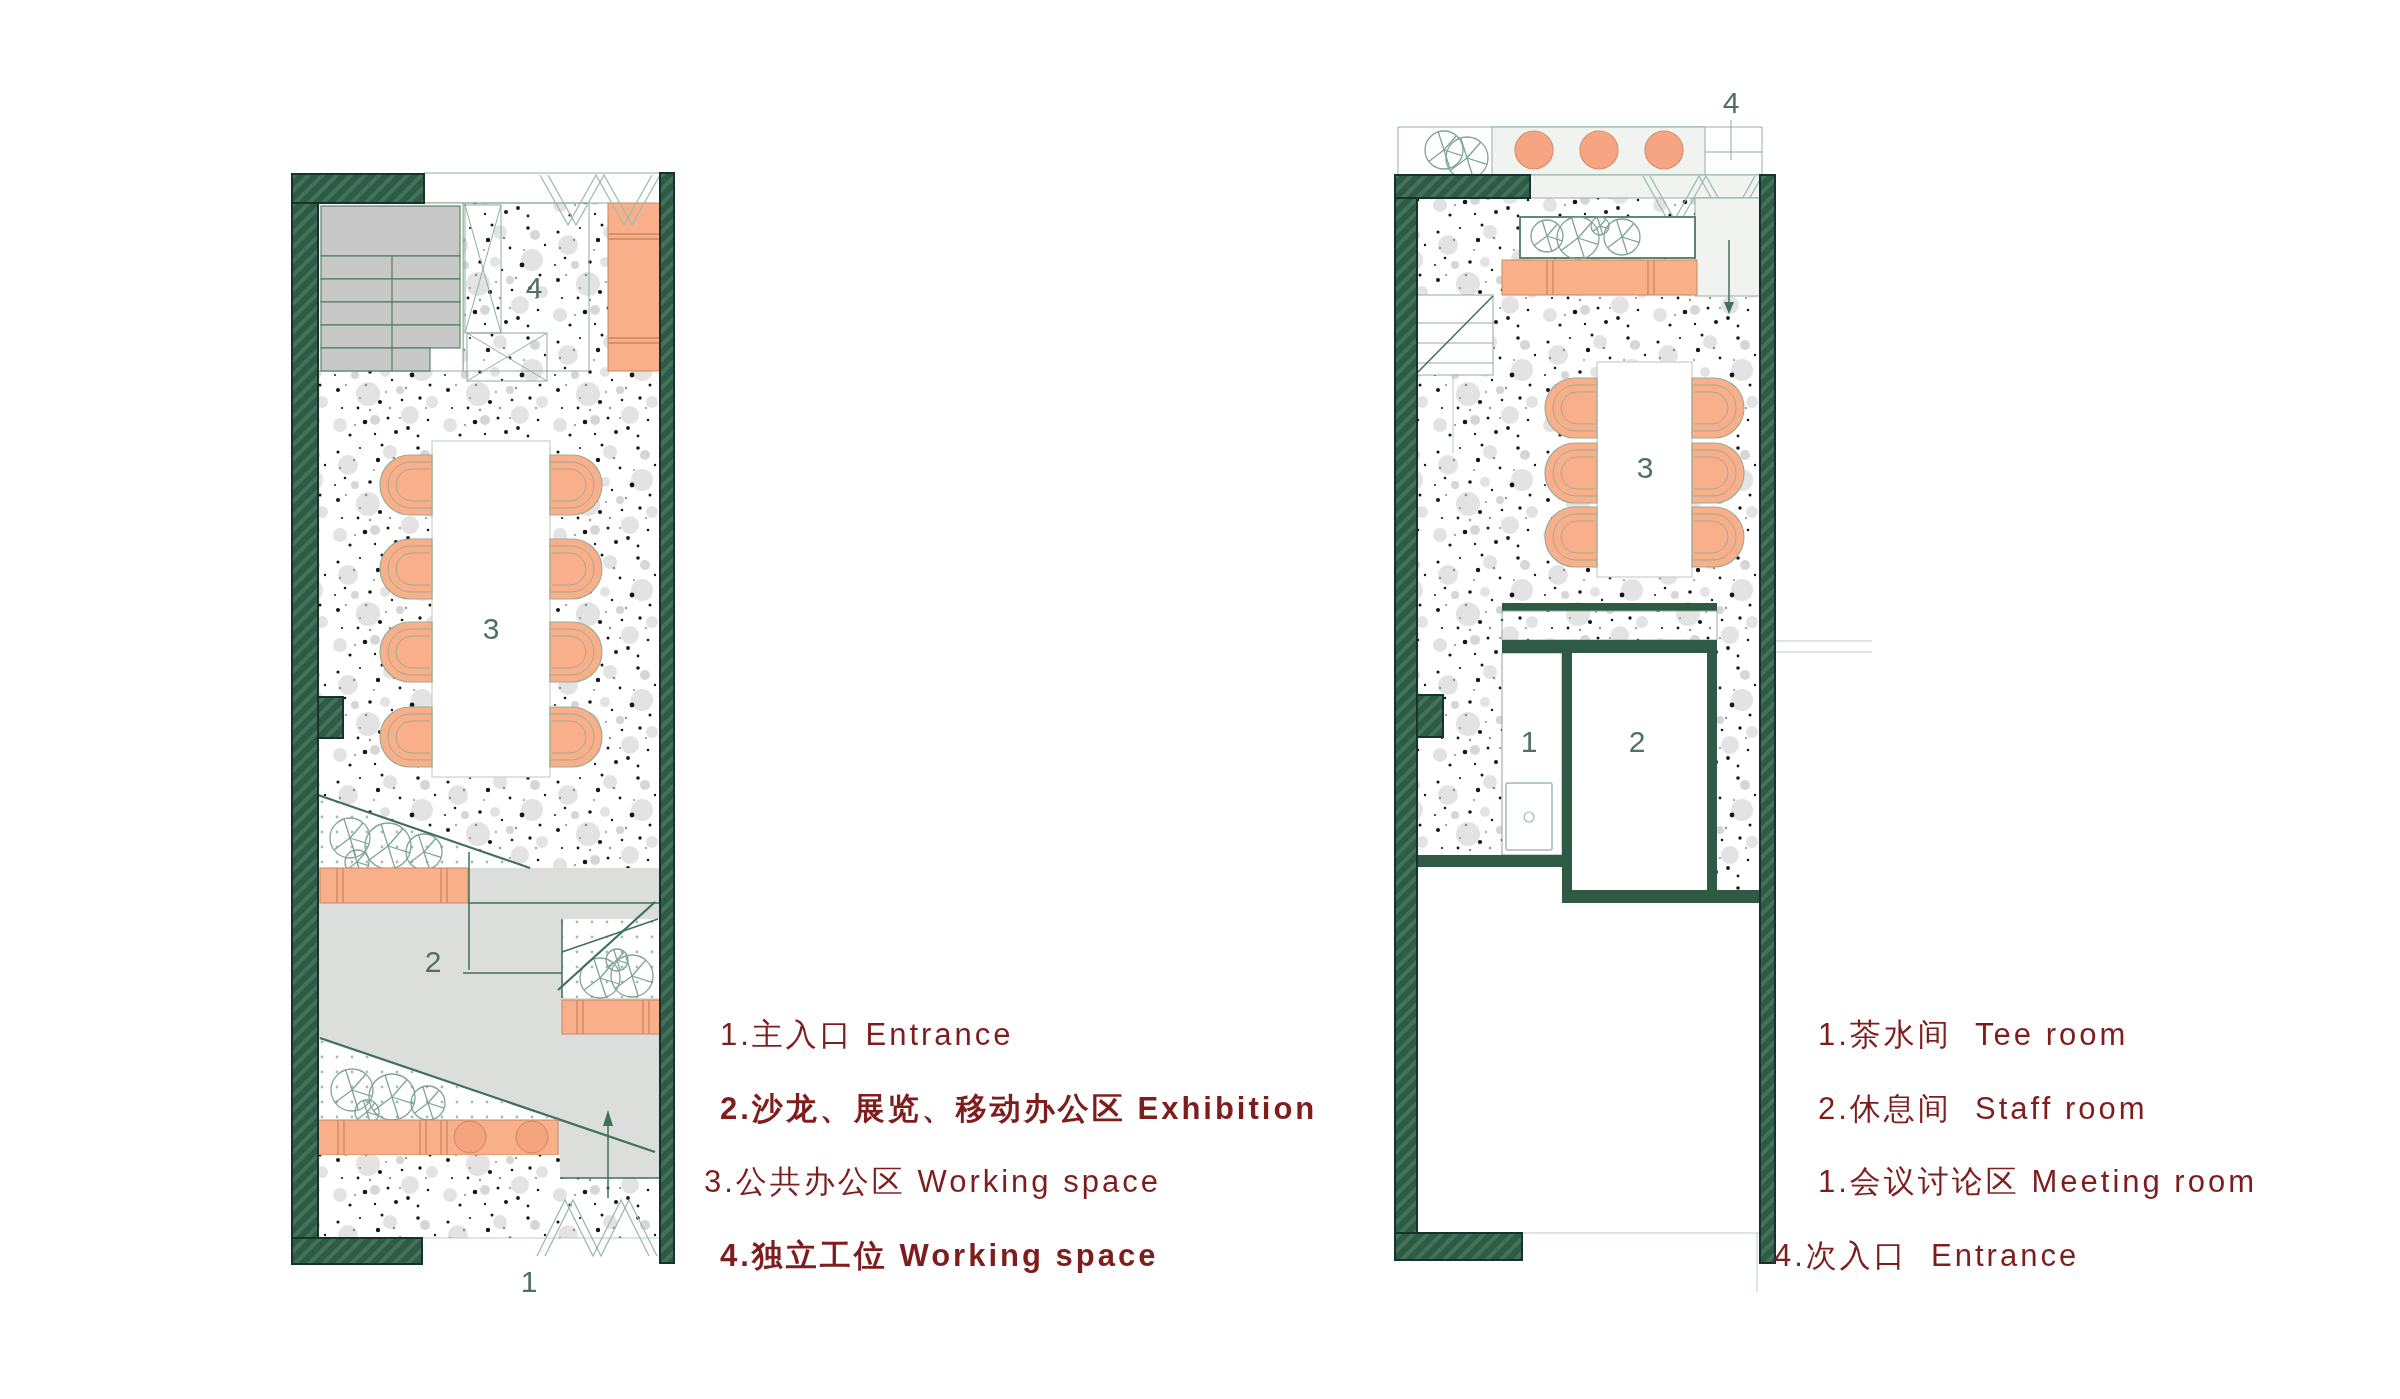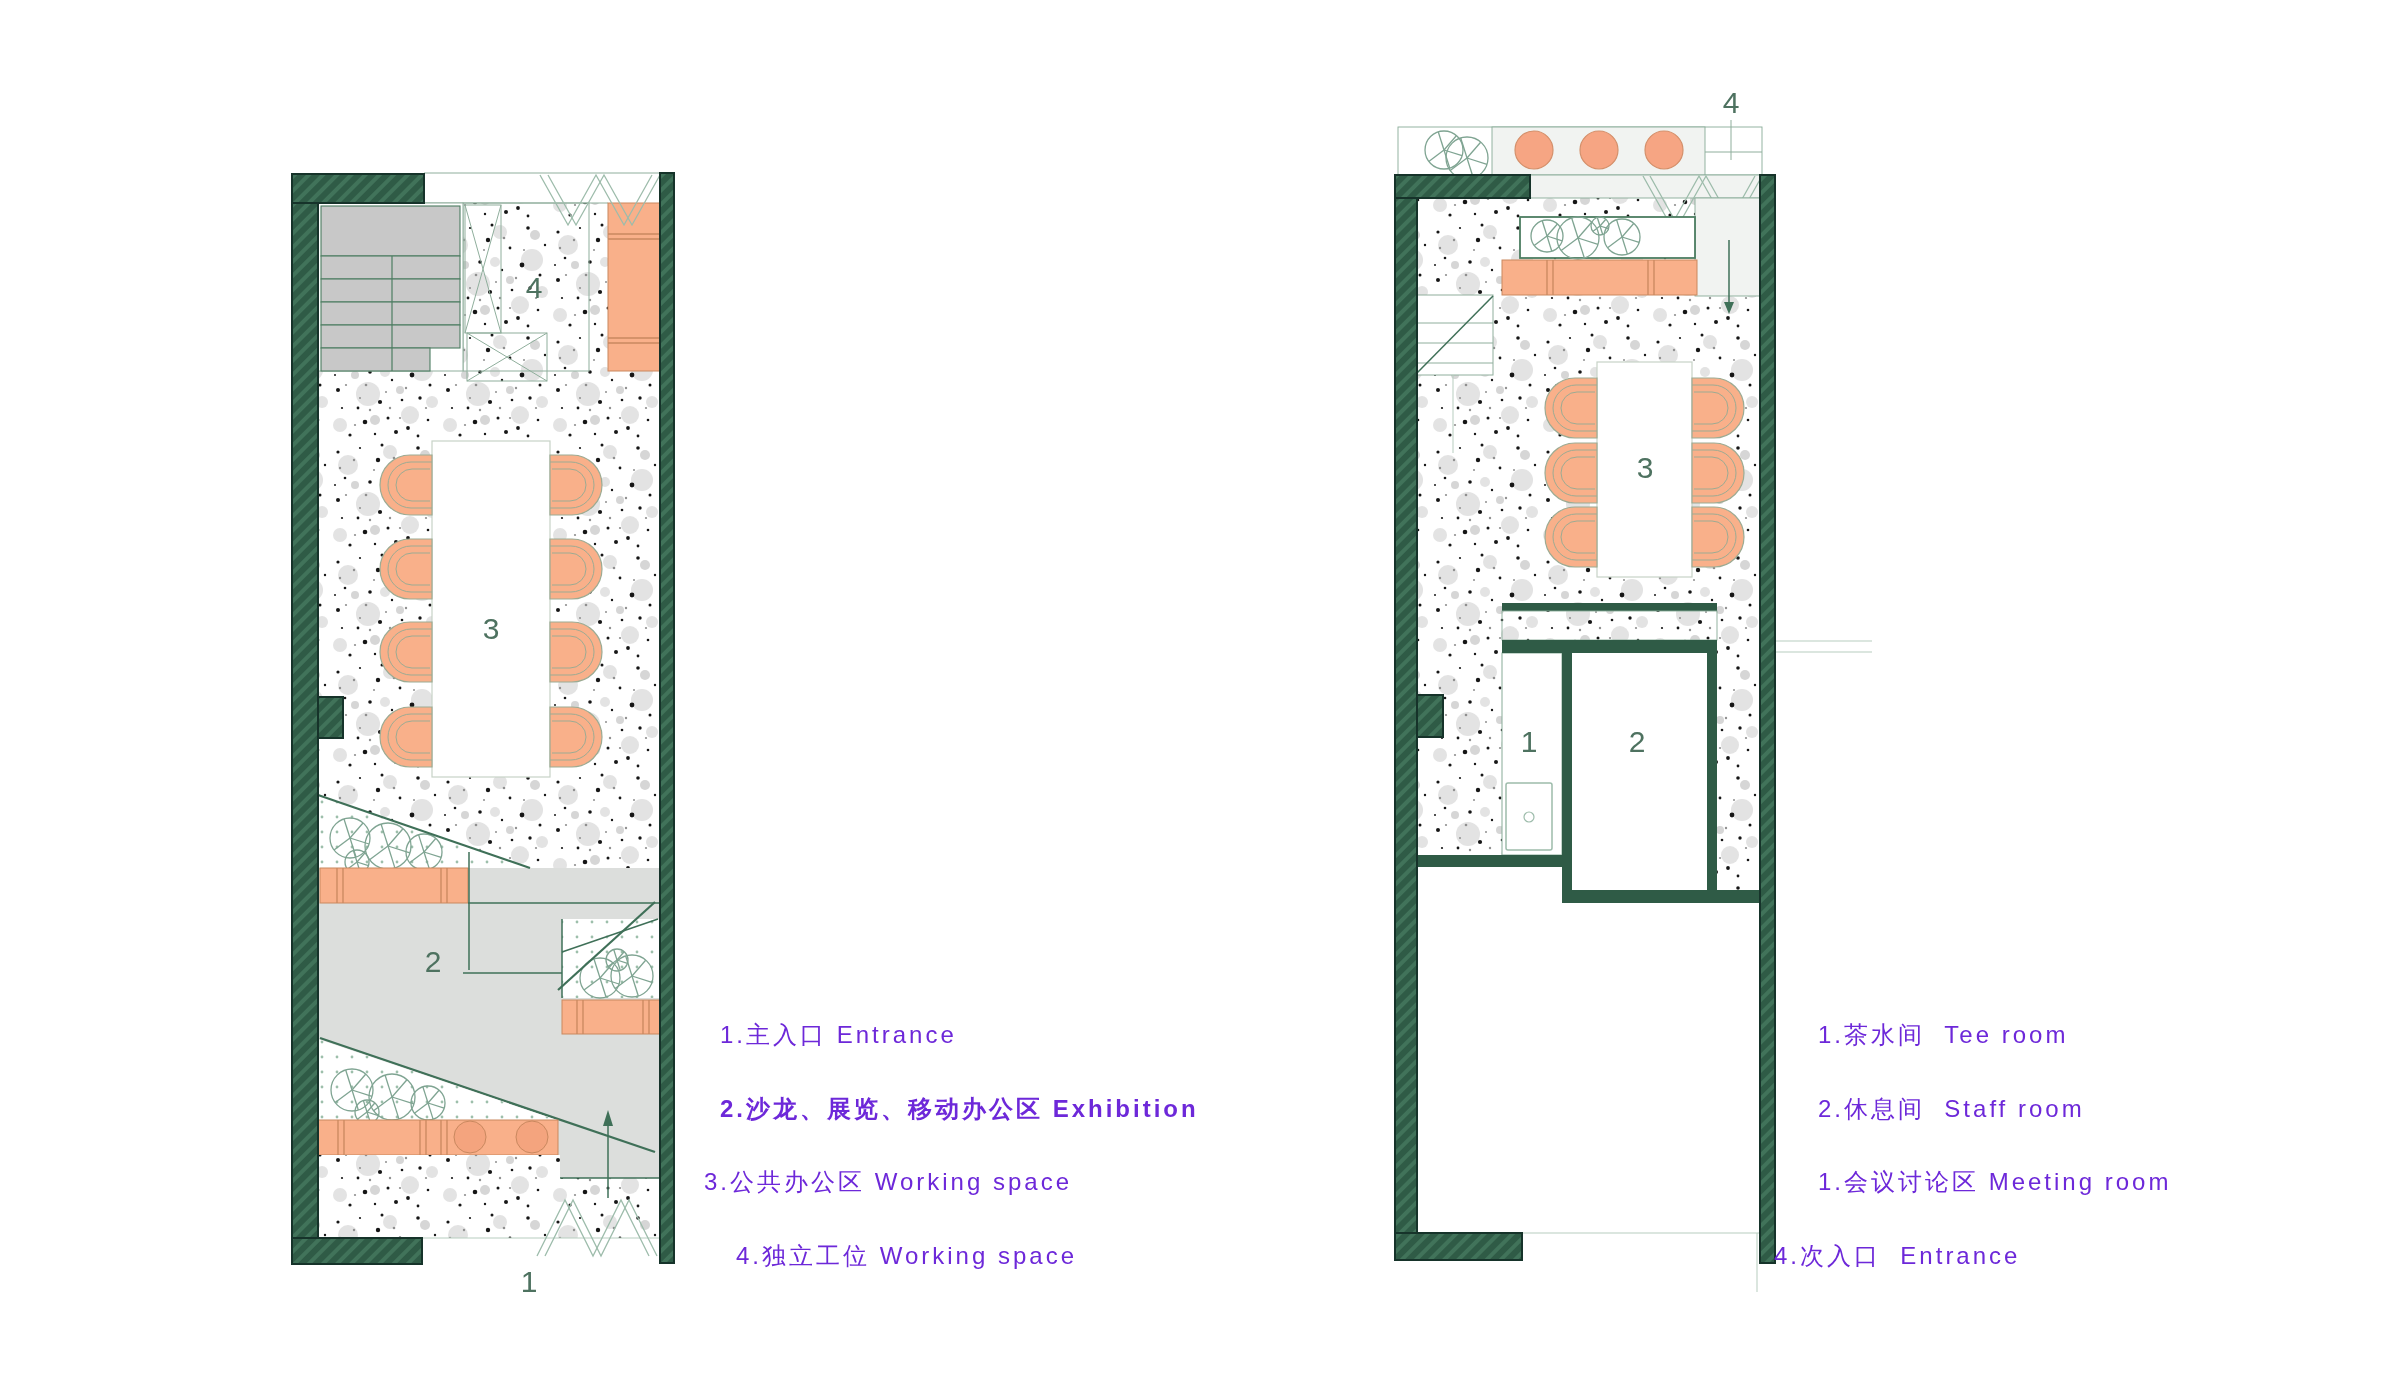--- a/index.html
+++ b/index.html
@@ -20,21 +20,21 @@
   .ln2{stroke:#3f7058;stroke-width:2.2;fill:none;}
   .soft{stroke:#8fae9c;stroke-width:1;fill:none;}
   .light{stroke:#b7cdbf;stroke-width:1;fill:none;}
   .zz{stroke:#9dbcab;stroke-width:1.3;fill:none;}
   .chair-body{fill:#f9b08a;stroke:#9cab93;stroke-width:1.2;}
   .chair-line{fill:none;stroke:#9cab93;stroke-width:1;}
   .plant{stroke:#7fa492;fill:none;stroke-width:1.3;}
   .boxline{fill:none;stroke:#88ab97;stroke-width:0.9;}
   .tbl{fill:#ffffff;stroke:#c7d2c7;stroke-width:1.2;}
   text.lbl{fill:#4e7260;font-size:30px;font-family:"Liberation Sans",sans-serif;text-anchor:middle;}
-  .legend-row{position:absolute;color:#6d28d9;font-size:24px;line-height:30px;
+  .legend-row{position:absolute;color:#7f1d1d;font-size:31px;line-height:30px;
               letter-spacing:3px;white-space:pre;}
 </style>
 </head>
 <body>
 
 <div class="canvas">
 
   <svg width="0" height="0" aria-hidden="true">
     <defs>
       <pattern id="pt-terrazzo" patternUnits="userSpaceOnUse" width="110" height="110">
@@ -386,21 +386,21 @@
     <text class="lbl" x="1731" y="113">4</text>
     <text class="lbl" x="1645" y="478">3</text>
     <text class="lbl" x="1529" y="752">1</text>
     <text class="lbl" x="1637" y="752">2</text>
   </svg>
 
   <div>
     <div class="legend-row" style="left:720px;top:1020px;">1.主入口 Entrance</div>
     <div class="legend-row" style="left:720px;top:1094px;font-weight:bold;">2.沙龙、展览、移动办公区 Exhibition</div>
     <div class="legend-row" style="left:704px;top:1167px;">3.公共办公区 Working space</div>
-    <div class="legend-row" style="left:736px;top:1241px;">4.独立工位 Working space</div>
+    <div class="legend-row" style="left:720px;top:1241px;font-weight:bold;">4.独立工位 Working space</div>
   </div>
 
   <div>
     <div class="legend-row" style="left:1818px;top:1020px;">1.茶水间  Tee room</div>
     <div class="legend-row" style="left:1818px;top:1094px;text-align:center;">2.休息间  Staff room</div>
     <div class="legend-row" style="left:1818px;top:1167px;">1.会议讨论区 Meeting room</div>
     <div class="legend-row" style="left:1774px;top:1241px;">4.次入口  Entrance</div>
   </div>
 
 </div>

